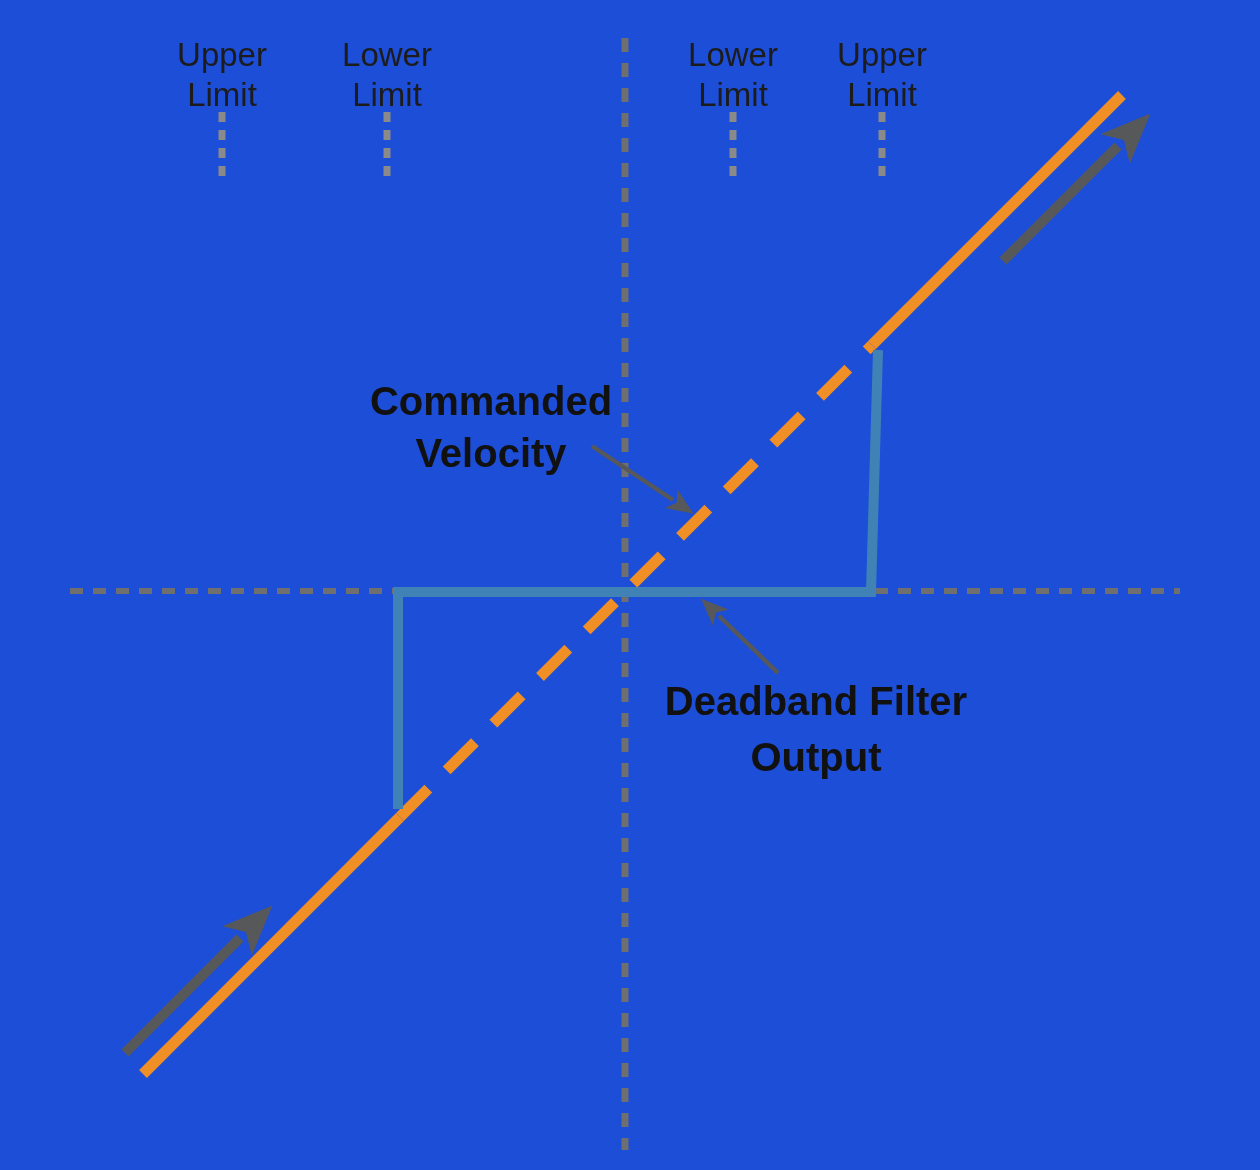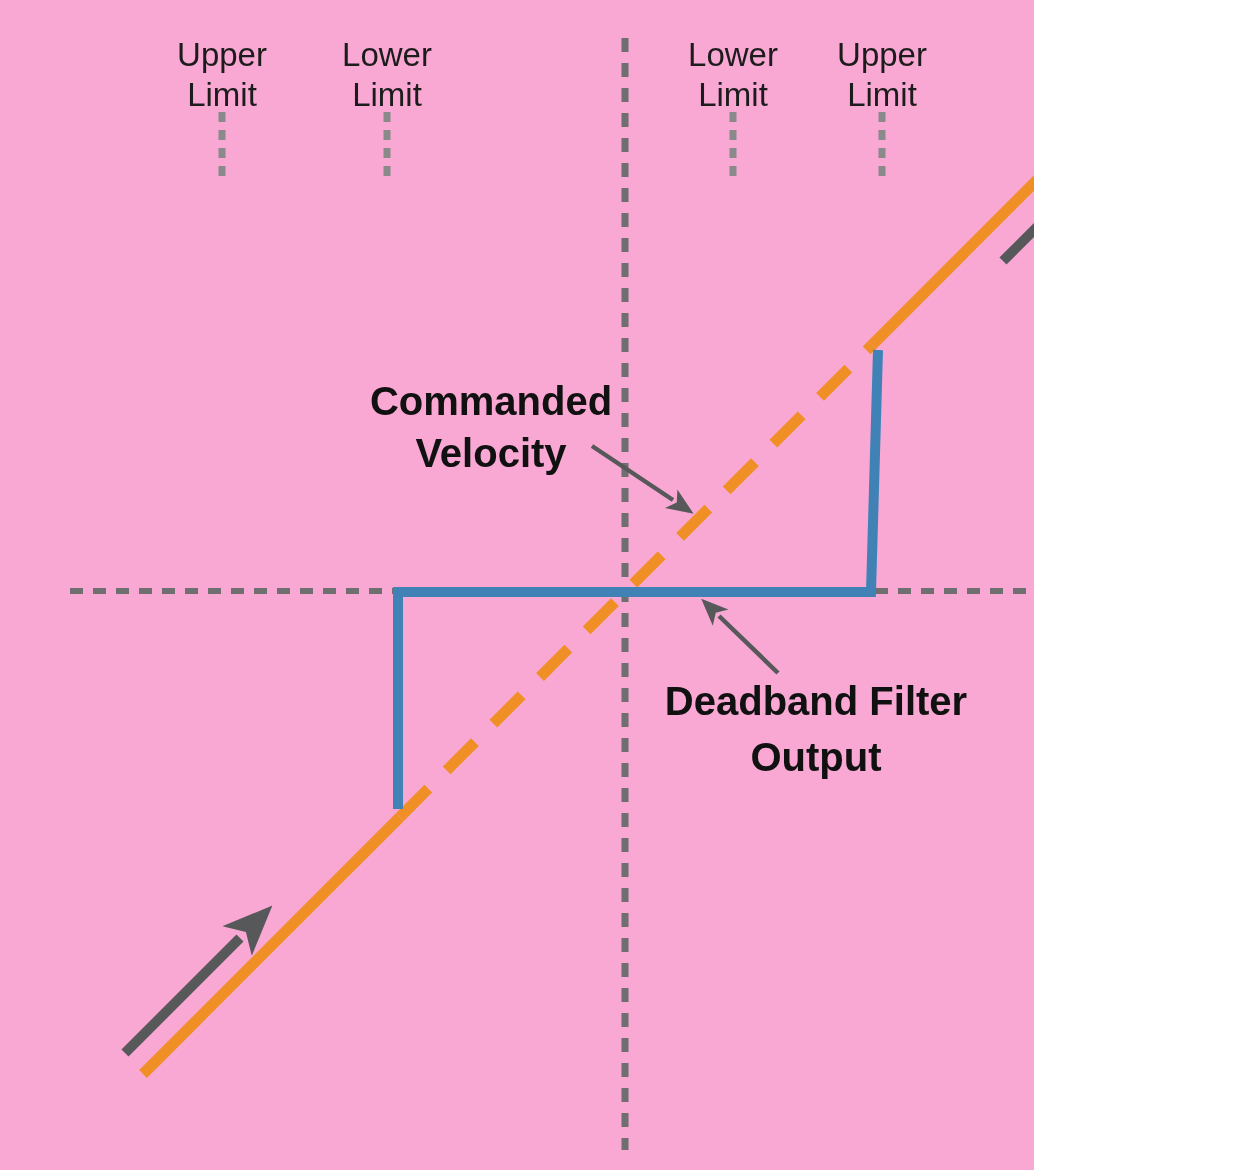--- a/index.html
+++ b/index.html
@@ -2,23 +2,23 @@
 <html><head>
 <meta charset="utf-8">
 <style>
   html, body {
     margin: 0;
     padding: 0;
     background: #ffffff;
   }
   .stage {
     position: relative;
-    width: 1034px;
+    width: 1260px;
     height: 1170px;
-    background: #f9a8d4;
+    background: #1d4ed8;
     overflow: hidden;
     font-family: "Liberation Sans", sans-serif;
   }
   svg { display: block; }
   .limit-label {
     font-family: "Liberation Sans", sans-serif;
     font-size: 33px;
     font-weight: 500;
     fill: #1c1c1c;
     text-anchor: middle;

